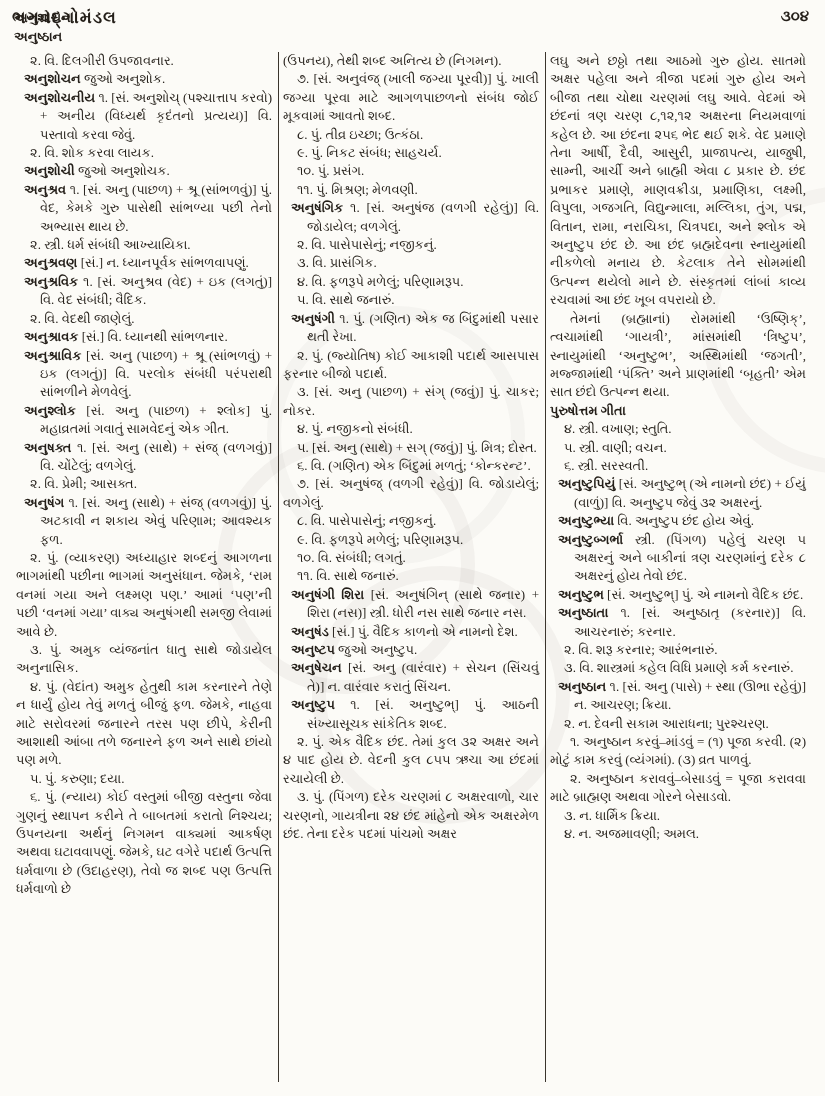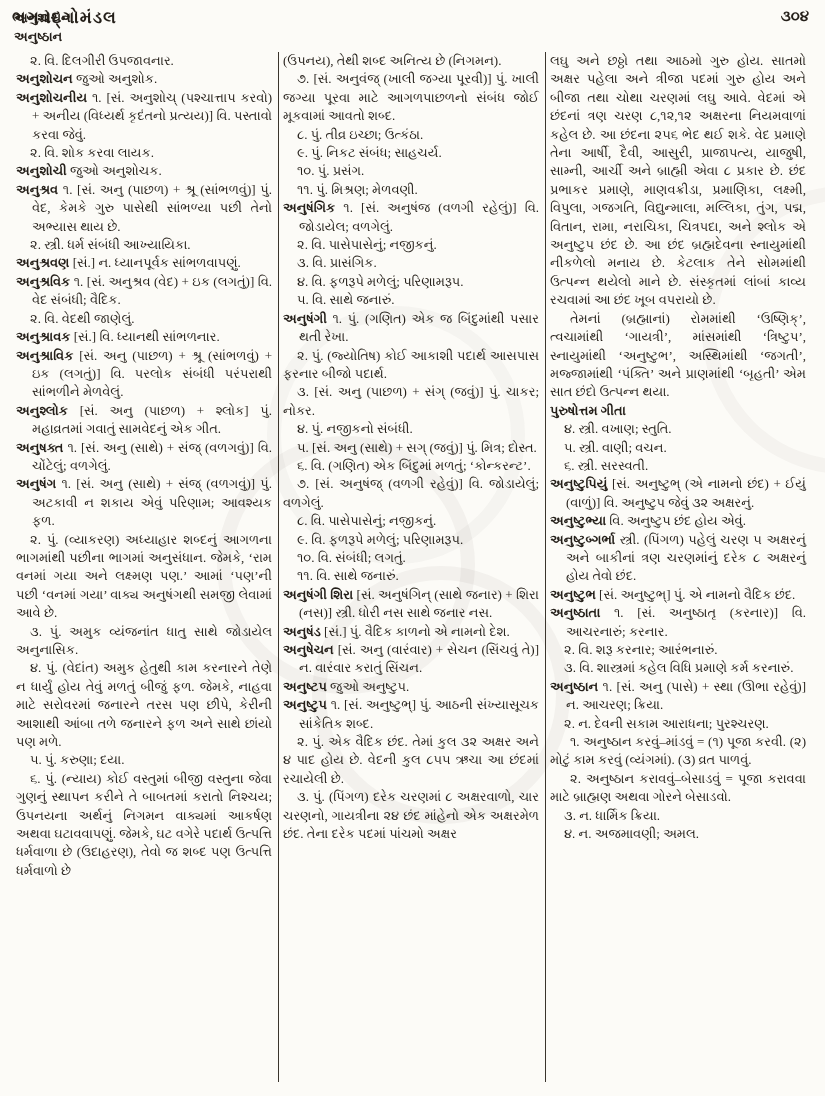--- a/index.html
+++ b/index.html
@@ -15,21 +15,21 @@
   
   header{position:relative;height:44px;}
   .guides{position:absolute;left:2px;top:2px;font-size:13px;font-weight:bold;line-height:19px;}
   .title{position:absolute;left:0;right:0;top:2px;text-align:left;font-size:17px;font-weight:bold;letter-spacing:1px;}
   .pagenum{position:absolute;right:4px;top:2px;font-size:15px;font-weight:bold;}
   
   .cols{display:flex;height:1032px;overflow:hidden;}
   .col{width:266px;box-sizing:border-box;padding:2px 6px 0 4px;font-size:13px;line-height:18.4px;overflow:hidden;text-align:justify;}
   .divider{width:1px;background:#3a342c;margin-top:2px;}
   .para{margin:0;}
-  .para.entry{padding-left:16px;text-indent:-16px;}
+  .para.entry{padding-left:16px;text-indent:-16px;margin-left:8px;}
   .para.sense{text-indent:14px;}
   .para.cont{text-indent:0;}
   .para.quote{text-indent:20px;}
   .para.idiom{text-indent:20px;}
   .para.attrib{text-align:left;font-weight:bold;text-indent:0;padding-right:6px;}
   .headword{font-weight:bold;}
   
   .wm{position:absolute;z-index:0;pointer-events:none;}
   .ring{position:absolute;border-radius:50%;border:14px solid rgba(70,62,50,0.05);}
   .r1{width:230px;height:230px;left:205px;top:430px;}
@@ -68,20 +68,21 @@
         <p class="para entry"><span class="headword">અનુશોચી </span>જુઓ અનુશોચક.</p>
         <p class="para entry"><span class="headword">અનુશ્રવ </span>૧. [સં. અનુ (પાછળ) + શ્રૂ (સાંભળવું)] પું. વેદ, કેમકે ગુરુ પાસેથી સાંભળ્યા પછી તેનો અભ્યાસ થાય છે.</p>
         <p class="para sense">૨. સ્ત્રી. ધર્મ સંબંધી આખ્યાયિકા.</p>
         <p class="para entry"><span class="headword">અનુશ્રવણ </span>[સં.] ન. ધ્યાનપૂર્વક સાંભળવાપણું.</p>
         <p class="para entry"><span class="headword">અનુશ્રવિક </span>૧. [સં. અનુશ્રવ (વેદ) + ઇક (લગતું)] વિ. વેદ સંબંધી; વૈદિક.</p>
         <p class="para sense">૨. વિ. વેદથી જાણેલું.</p>
         <p class="para entry"><span class="headword">અનુશ્રાવક </span>[સં.] વિ. ધ્યાનથી સાંભળનાર.</p>
         <p class="para entry"><span class="headword">અનુશ્રાવિક </span>[સં. અનુ (પાછળ) + શ્રૂ (સાંભળવું) + ઇક (લગતું)] વિ. પરલોક સંબંધી પરંપરાથી સાંભળીને મેળવેલું.</p>
         <p class="para entry"><span class="headword">અનુશ્લોક </span>[સં. અનુ (પાછળ) + શ્લોક] પું. મહાવ્રતમાં ગવાતું સામવેદનું એક ગીત.</p>
         <p class="para entry"><span class="headword">અનુષક્ત </span>૧. [સં. અનુ (સાથે) + સંજ્ (વળગવું)] વિ. ચોંટેલું; વળગેલું.</p>
+        <p class="para sense">૨. વિ. પ્રેમી; આસક્ત.</p>
         <p class="para entry"><span class="headword">અનુષંગ </span>૧. [સં. અનુ (સાથે) + સંજ્ (વળગવું)] પું. અટકાવી ન શકાય એવું પરિણામ; આવશ્યક ફળ.</p>
         <p class="para sense">૨. પું. (વ્યાકરણ) અધ્યાહાર શબ્દનું આગળના ભાગમાંથી પછીના ભાગમાં અનુસંધાન. જેમકે, ‘રામ વનમાં ગયા અને લક્ષ્મણ પણ.’ આમાં ‘પણ’ની પછી ‘વનમાં ગયા’ વાક્ય અનુષંગથી સમજી લેવામાં આવે છે.</p>
         <p class="para sense">૩. પું. અમુક વ્યંજનાંત ધાતુ સાથે જોડાયેલ અનુનાસિક.</p>
         <p class="para sense">૪. પું. (વેદાંત) અમુક હેતુથી કામ કરનારને તેણે ન ધાર્યું હોય તેવું મળતું બીજું ફળ. જેમકે, નાહવા માટે સરોવરમાં જનારને તરસ પણ છીપે, કેરીની આશાથી આંબા તળે જનારને ફળ અને સાથે છાંયો પણ મળે.</p>
         <p class="para sense">૫. પું. કરુણા; દયા.</p>
         <p class="para sense">૬. પું. (ન્યાય) કોઈ વસ્તુમાં બીજી વસ્તુના જેવા ગુણનું સ્થાપન કરીને તે બાબતમાં કરાતો નિશ્ચય; ઉપનયના અર્થનું નિગમન વાક્યમાં આકર્ષણ અથવા ઘટાવવાપણું. જેમકે, ઘટ વગેરે પદાર્થ ઉત્પત્તિ ધર્મવાળા છે (ઉદાહરણ), તેવો જ શબ્દ પણ ઉત્પત્તિ ધર્મવાળો છે</p>
       </section>
     <div class="divider"></div>
     <section class="col">
         <p class="para cont">(ઉપનય), તેથી શબ્દ અનિત્ય છે (નિગમન).</p>
@@ -101,22 +102,22 @@
         <p class="para sense">૪. પું. નજીકનો સંબંધી.</p>
         <p class="para sense">૫. [સં. અનુ (સાથે) + સગ્ (જવું)] પું. મિત્ર; દોસ્ત.</p>
         <p class="para sense">૬. વિ. (ગણિત) એક બિંદુમાં મળતું; ‘કોન્કરન્ટ’.</p>
         <p class="para sense">૭. [સં. અનુષંજ્ (વળગી રહેવું)] વિ. જોડાયેલું; વળગેલું.</p>
         <p class="para sense">૮. વિ. પાસેપાસેનું; નજીકનું.</p>
         <p class="para sense">૯. વિ. ફળરૂપે મળેલું; પરિણામરૂપ.</p>
         <p class="para sense">૧૦. વિ. સંબંધી; લગતું.</p>
         <p class="para sense">૧૧. વિ. સાથે જનારું.</p>
         <p class="para entry"><span class="headword">અનુષંગી શિરા </span>[સં. અનુષંગિન્ (સાથે જનાર) + શિરા (નસ)] સ્ત્રી. ધોરી નસ સાથે જનાર નસ.</p>
         <p class="para entry"><span class="headword">અનુષંડ </span>[સં.] પું. વૈદિક કાળનો એ નામનો દેશ.</p>
+        <p class="para entry"><span class="headword">અનુષ્ટપ </span>જુઓ અનુષ્ટુપ.</p>
         <p class="para entry"><span class="headword">અનુષેચન </span>[સં. અનુ (વારંવાર) + સેચન (સિંચવું તે)] ન. વારંવાર કરાતું સિંચન.</p>
-        <p class="para entry"><span class="headword">અનુષ્ટપ </span>જુઓ અનુષ્ટુપ.</p>
         <p class="para entry"><span class="headword">અનુષ્ટુપ </span>૧. [સં. અનુષ્ટુભ્] પું. આઠની સંખ્યાસૂચક સાંકેતિક શબ્દ.</p>
         <p class="para sense">૨. પું. એક વૈદિક છંદ. તેમાં કુલ ૩૨ અક્ષર અને ૪ પાદ હોય છે. વેદની કુલ ૮૫૫ ઋચા આ છંદમાં રચાયેલી છે.</p>
         <p class="para sense">૩. પું. (પિંગળ) દરેક ચરણમાં ૮ અક્ષરવાળો, ચાર ચરણનો, ગાયત્રીના ૨૪ છંદ માંહેનો એક અક્ષરમેળ છંદ. તેના દરેક પદમાં પાંચમો અક્ષર</p>
       </section>
     <div class="divider"></div>
     <section class="col">
         <p class="para cont">લઘુ અને છઠ્ઠો તથા આઠમો ગુરુ હોય. સાતમો અક્ષર પહેલા અને ત્રીજા પદમાં ગુરુ હોય અને બીજા તથા ચોથા ચરણમાં લઘુ આવે. વેદમાં એ છંદનાં ત્રણ ચરણ ૮,૧૨,૧૨ અક્ષરના નિયમવાળાં કહેલ છે. આ છંદના ૨૫૬ ભેદ થઈ શકે. વેદ પ્રમાણે તેના આર્ષી, દૈવી, આસુરી, પ્રાજાપત્ય, યાજુષી, સામ્ની, આર્ચી અને બ્રાહ્મી એવા ૮ પ્રકાર છે. છંદ પ્રભાકર પ્રમાણે, માણવક્રીડા, પ્રમાણિકા, લક્ષ્મી, વિપુલા, ગજગતિ, વિદ્યુન્માલા, મલ્લિકા, તુંગ, પદ્મ, વિતાન, રામા, નરાચિકા, ચિત્રપદા, અને શ્લોક એ અનુષ્ટુપ છંદ છે. આ છંદ બ્રહ્મદેવના સ્નાયુમાંથી નીકળેલો મનાય છે. કેટલાક તેને સોમમાંથી ઉત્પન્ન થયેલો માને છે. સંસ્કૃતમાં લાંબાં કાવ્ય રચવામાં આ છંદ ખૂબ વપરાયો છે.</p>
         <p class="para quote">તેમનાં (બ્રહ્માનાં) રોમમાંથી ‘ઉષ્ણિક્’, ત્વચામાંથી ‘ગાયત્રી’, માંસમાંથી ‘ત્રિષ્ટુપ’, સ્નાયુમાંથી ‘અનુષ્ટુભ’, અસ્થિમાંથી ‘જગતી’, મજ્જામાંથી ‘પંક્તિ’ અને પ્રાણમાંથી ‘બૃહતી’ એમ સાત છંદો ઉત્પન્ન થયા.</p>
         <p class="para attrib">પુરુષોત્તમ ગીતા</p>
         <p class="para sense">૪. સ્ત્રી. વખાણ; સ્તુતિ.</p>

